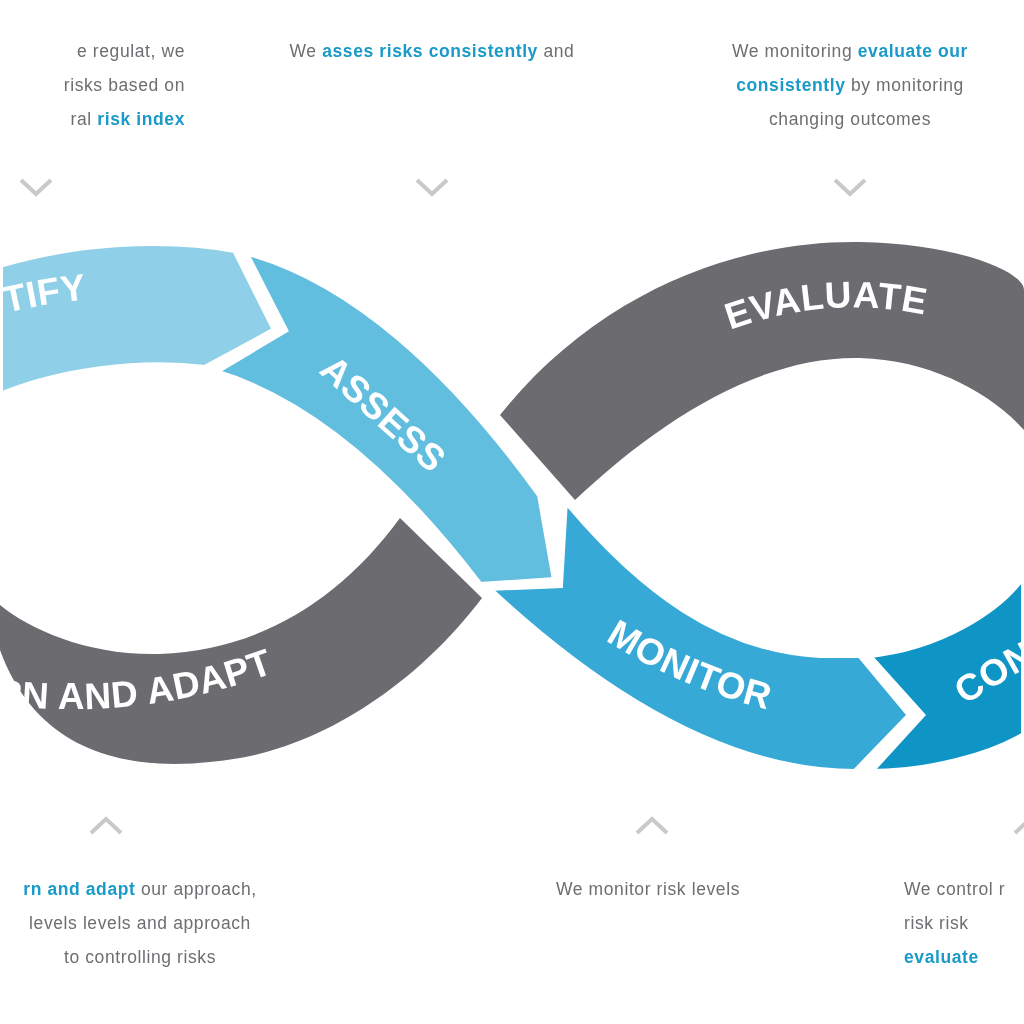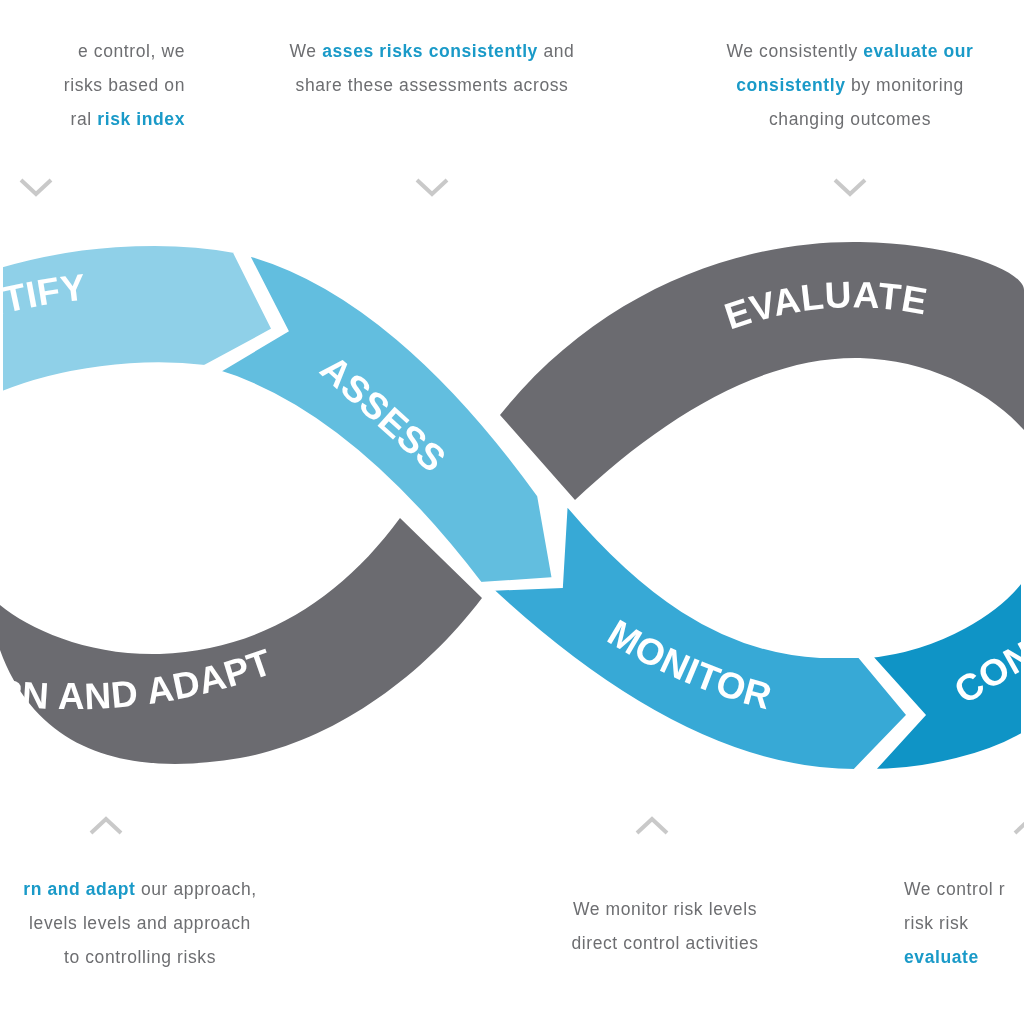--- a/index.html
+++ b/index.html
@@ -56,30 +56,29 @@
   </text>
   <text class="stage-label">
     <textPath href="#p-monitor">MONITOR</textPath>
   </text>
   <text class="stage-label">
     <textPath href="#p-control">CONTROL</textPath>
   </text>
 </svg>
 
 <div class="caption" id="cap-top-0" style="left:-55px; top:34px; width:240px; text-align:right;">
-    <span class="line"><span>e control, we</span></span>
+    <span class="line"><span>e regulat, we</span></span>
     <span class="line"><span>risks based on</span></span>
     <span class="line"><span>ral </span><span class="hl">risk index</span></span>
   </div>
 <div class="caption" id="cap-top-1" style="left:222px; top:34px; width:420px;">
     <span class="line"><span>We </span><span class="hl">asses risks consistently</span><span> and</span></span>
-    <span class="line"><span>share these assessments across</span></span>
   </div>
 <div class="caption" id="cap-top-2" style="left:650px; top:34px; width:400px;">
-    <span class="line"><span>We consistently </span><span class="hl">evaluate our</span></span>
+    <span class="line"><span>We monitoring </span><span class="hl">evaluate our</span></span>
     <span class="line"><span class="hl">consistently</span><span> by monitoring</span></span>
     <span class="line"><span>changing outcomes</span></span>
   </div>
 
 <svg class="chev" style="left:16px; top:176px;" viewBox="0 0 40 22">
   <polyline points="5,4 20,18 35,4" fill="none" stroke="#c9c9c9" stroke-width="4"></polyline>
 </svg>
 <svg class="chev" style="left:412px; top:176px;" viewBox="0 0 40 22">
   <polyline points="5,4 20,18 35,4" fill="none" stroke="#c9c9c9" stroke-width="4"></polyline>
 </svg>
@@ -95,21 +94,20 @@
 </svg>
 <svg class="chev" style="left:1010px; top:815px;" viewBox="0 0 40 22">
   <polyline points="5,18 20,4 35,18" fill="none" stroke="#c9c9c9" stroke-width="4"></polyline>
 </svg>
 
 <div class="caption" id="cap-bot-0" style="left:-60px; top:872px; width:400px;">
     <span class="line"><span class="hl">rn and adapt</span><span> our approach,</span></span>
     <span class="line"><span>levels levels and approach</span></span>
     <span class="line"><span>to controlling risks</span></span>
   </div>
-<div class="caption" id="cap-bot-1" style="left:465px; top:872px; width:400px;margin-top:20px;">
+<div class="caption" id="cap-bot-1" style="left:448px; top:872px; width:400px;">
     <span class="line"><span>We monitor risk levels</span></span>
-    <span class="line"><span>direct control activities</span></span>
   </div>
 <div class="caption" id="cap-bot-2" style="left:904px; top:872px; width:300px; text-align:left;">
     <span class="line"><span>We control r</span></span>
     <span class="line"><span>risk risk</span></span>
     <span class="line"><span class="hl">evaluate</span></span>
   </div>
 
 </body></html>

